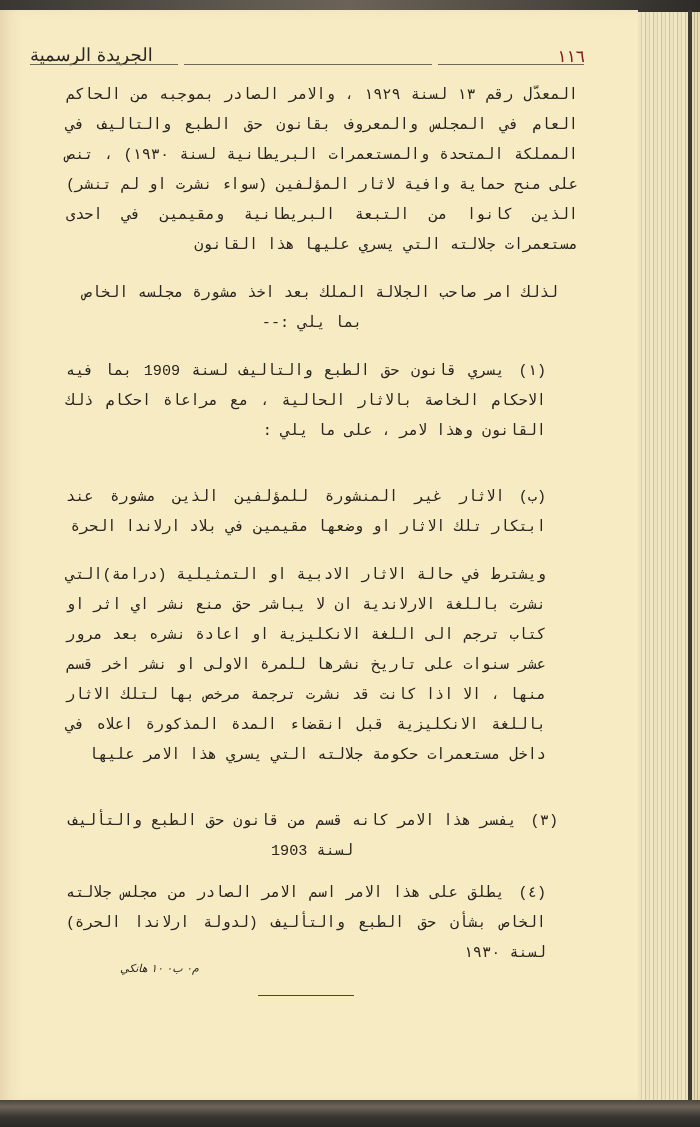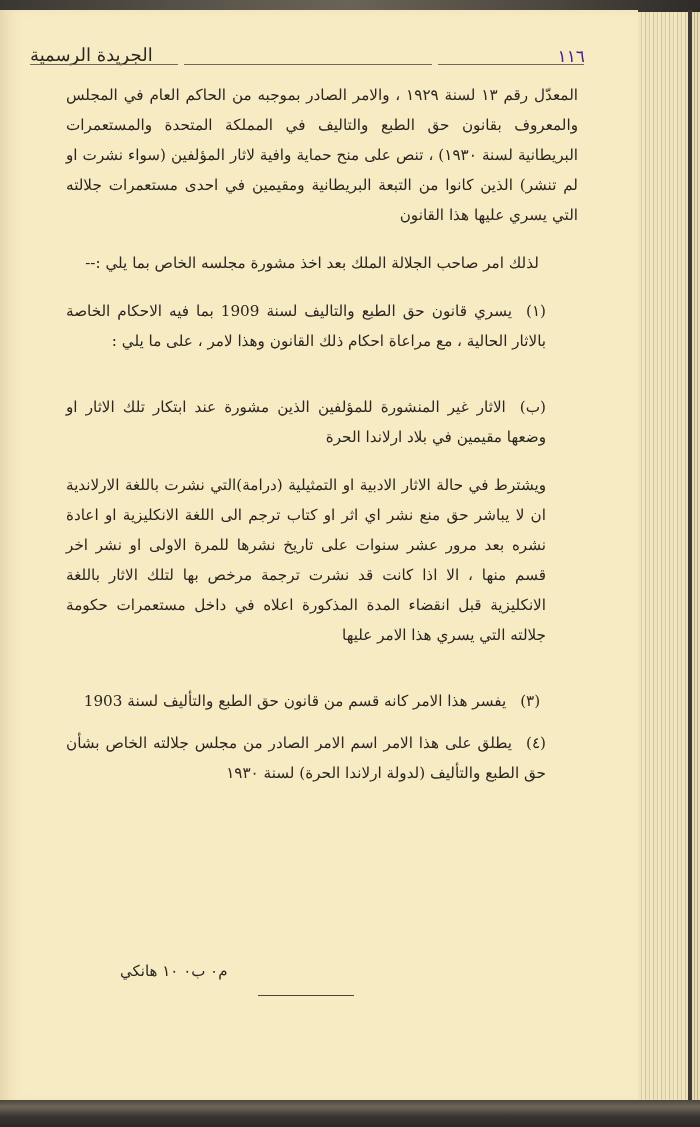--- a/index.html
+++ b/index.html
@@ -58,21 +58,21 @@
 
     .header {
       position: absolute;
       left: 30px; top: 30px;
       width: 555px; height: 32px;
     }
     .page-number {
       position: absolute;
       right: 0; top: 6px;
       font-size: 17px;
-      color: #4c1d95;
+      color: #7f1d1d;
       direction: rtl;
     }
     .running-title {
       position: absolute;
       left: 0; right: 0;
       top: 4px;
       text-align: left;
       font-size: 18px;
       color: #2b2620;
       direction: rtl;
@@ -90,40 +90,42 @@
       width: 512px;
       direction: rtl;
       text-align: justify;
       color: #2a251f;
       font-size: 15.2px;
       line-height: 30px;
     }
     .para {
       margin: 0;
       text-align-last: right;
+      font-family: Liberation Mono, monospace;
     }
     .para.center {
-      text-align: center;
+      text-align: right;
       text-align-last: center;
       padding-right: 20px;
     }
     .gap-sm { height: 12px; }
     .gap-md { height: 18px; }
     .indent { padding-right: 32px; }
     .num {
       display: inline-block;
       margin-left: 14px;
     }
 
     .signature {
       position: absolute;
       left: 120px; top: 952px;
       direction: rtl;
-      font-size: 15px;
+      font-size: 11px;
       color: #2a251f;
+      font-style: italic;
     }
     .end-rule {
       position: absolute;
       left: 258px; top: 985px;
       width: 96px; height: 1px;
       background: #4a443b;
     }
   </style>
 </head>
 <body>

